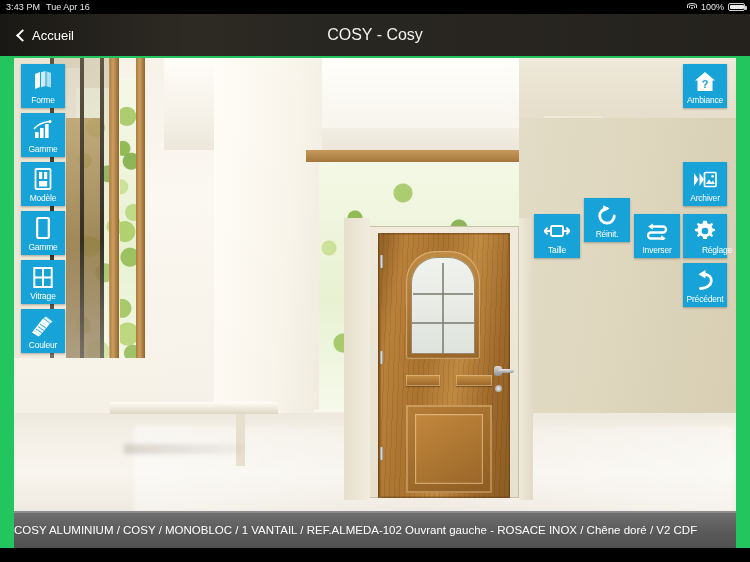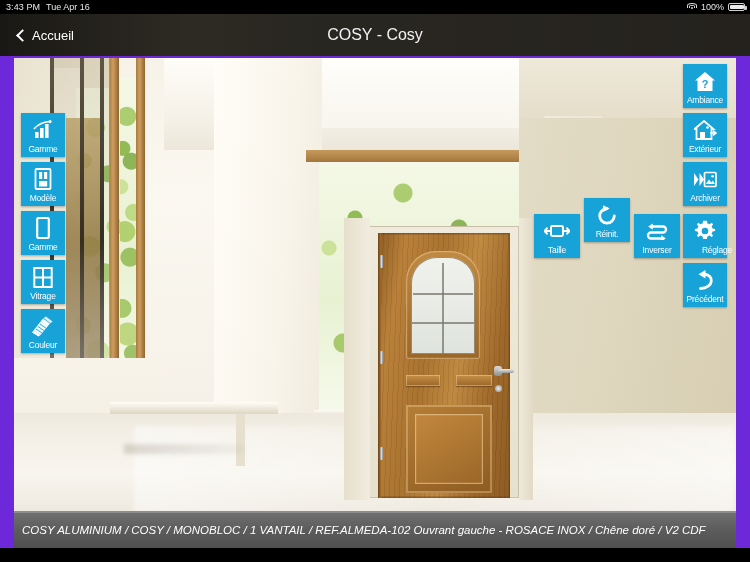--- a/index.html
+++ b/index.html
@@ -1,19 +1,19 @@
 <!DOCTYPE html>
 <html><head>
 <meta charset="utf-8">
 <style>
   * { margin:0; padding:0; box-sizing:border-box; }
   html,body { width:750px; height:562px; overflow:hidden; background:#000; }
   body { font-family:"Liberation Sans", sans-serif; }
 
-  #screen { position:relative; width:750px; height:562px; background:#6d28d9; }
+  #screen { position:relative; width:750px; height:562px; background:#22c55e; }
 
   
   #statusbar{
     position:absolute; left:0; top:0; width:750px; height:14px;
     background:#000; color:#e8e8e8; font-size:9px; line-height:14px;
   }
   #statusbar .clock{ position:absolute; left:6px; top:0; letter-spacing:.1px;}
   #statusbar .date{ position:absolute; left:46px; top:0;}
   #statusbar .right{ position:absolute; right:5px; top:0; display:flex; align-items:center; gap:4px;}
   .wifi{ width:10px; height:8px; position:relative; display:inline-block;}
@@ -187,22 +187,22 @@
   .btn .glyph{ position:absolute; left:0; right:0; top:5px; height:24px;
     display:flex; align-items:center; justify-content:center; }
   .btn .lbl{ font-size:8.5px; line-height:9px; padding-bottom:3.5px; letter-spacing:-.2px; white-space:nowrap;}
   .btn.wide{ width:46px; }
   .btn svg{ display:block; }
 
   
   #infobar{
     position:absolute; left:14px; top:513px; width:722px; height:35px;
     background:linear-gradient(180deg,#6f6f6f 0%,#5d5d5d 45%,#4f4f4f 100%);
-    color:#fff; font-size:11.5px; line-height:35px; padding-left:8px;
-    white-space:nowrap; overflow:hidden;font-style:italic;
+    color:#fff; font-size:11.5px; line-height:35px; 
+    white-space:nowrap; overflow:hidden;
   }
   #infobar-sep{ position:absolute; left:14px; top:511px; width:722px; height:2px; background:#8d8d8d;}
   #bottomfill{ position:absolute; left:0; top:548px; width:750px; height:14px; background:#000;}
 </style>
 </head>
 <body>
 
 <div id="screen">
 
   <div id="statusbar">
@@ -298,20 +298,32 @@
         <div class="handle-base"></div>
         <div class="handle"></div>
         <div class="lock"></div>
       </div>
     </div>
 
     <div class="ph" style="left:330px;top:160px;width:26px;height:282px;background:linear-gradient(90deg,#e6dfcc,#f2ece0);"></div>
     <div class="ph" style="left:505px;top:160px;width:14px;height:282px;background:linear-gradient(90deg,#efe9db,#e2dac5);"></div>
   </div>
 
+  <div class="btn" style="left:21px;top:64px;">
+    <span class="glyph">
+      <svg width="22" height="20" viewBox="0 0 22 20">
+          <g fill="#fff">
+        <path d="M3 3 L8 1 L8 16 L3 18 Z" opacity=".95"></path>
+        <path d="M9 1.3 L13.5 0 L13.5 15 L9 16.3 Z" opacity=".8"></path>
+        <path d="M14.5 0.6 L19 1.8 L19 16.4 L14.5 15.2 Z" opacity=".65"></path>
+      </g>
+        </svg>
+    </span>
+    <span class="lbl">Forme</span>
+  </div>
 
   <div class="btn" style="left:21px;top:113px;">
     <span class="glyph">
       <svg width="22" height="20" viewBox="0 0 22 20">
           <g fill="#fff">
         <rect x="3" y="12" width="3.6" height="6" rx=".5"></rect>
         <rect x="8" y="8" width="3.6" height="10" rx=".5"></rect>
         <rect x="13" y="4" width="3.6" height="14" rx=".5"></rect>
         <path d="M2 9 C6 4, 11 2, 18 1.5" stroke="#fff" stroke-width="1.6" fill="none"></path>
         <circle cx="18" cy="1.6" r="1.6"></circle>
@@ -374,31 +386,20 @@
   <div class="btn" style="left:683px;top:64px;">
     <span class="glyph">
       <svg width="22" height="21" viewBox="0 0 22 21">
         <path d="M11 1 L21 9.5 L18.5 9.5 L18.5 20 L3.5 20 L3.5 9.5 L1 9.5 Z" fill="#fff"></path>
         <text x="11" y="17" font-size="11" font-weight="bold" text-anchor="middle" fill="#17a2d8" font-family="Liberation Sans, sans-serif">?</text>
       </svg>
     </span>
     <span class="lbl">Ambiance</span>
   </div>
 
-  <div class="btn" style="left:683px;top:113px;">
-    <span class="glyph">
-      <svg width="23" height="21" viewBox="0 0 23 21">
-        <path d="M10 1 L19.5 9 L17.5 9 L17.5 19 L2.5 19 L2.5 9 L0.6 9 Z" fill="none" stroke="#fff" stroke-width="1.8"></path>
-        <rect x="6" y="12" width="5" height="7" fill="#fff"></rect>
-        <circle cx="13.5" cy="7.5" r="1.3" fill="#fff"></circle>
-        <path d="M16 13 L21.5 13 M19 10.6 L22 13 L19 15.4" stroke="#fff" stroke-width="1.7" fill="none"></path>
-      </svg>
-    </span>
-    <span class="lbl">Extérieur</span>
-  </div>
 
   <div class="btn" style="left:683px;top:162px;">
     <span class="glyph">
       <svg width="24" height="19" viewBox="0 0 24 19">
         <path d="M1 3 L5.5 9.5 L1 16 Z" fill="#fff"></path>
         <path d="M6.5 3 L11 9.5 L6.5 16 Z" fill="#fff"></path>
         <rect x="11.5" y="2.5" width="11.5" height="14" rx="1" fill="none" stroke="#fff" stroke-width="1.7"></rect>
         <path d="M12.8 14 L16 9.5 L18.3 12.5 L20 10.5 L21.8 14 Z" fill="#fff"></path>
         <circle cx="19.6" cy="6.3" r="1.3" fill="#fff"></circle>
       </svg>

